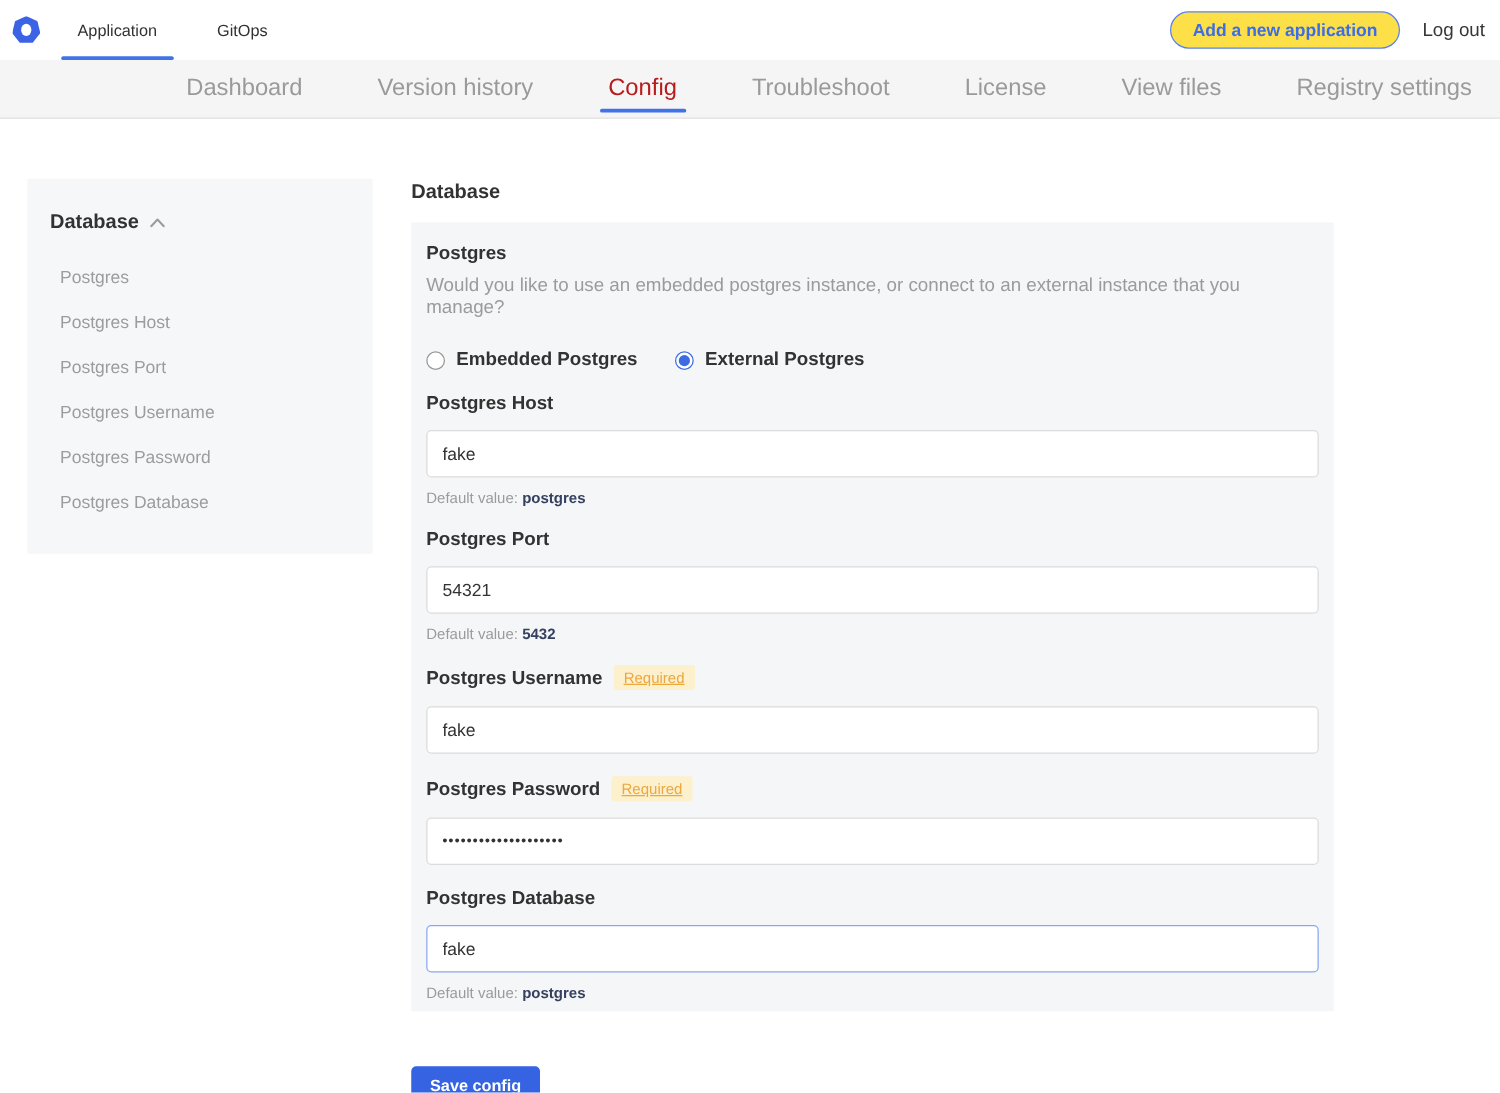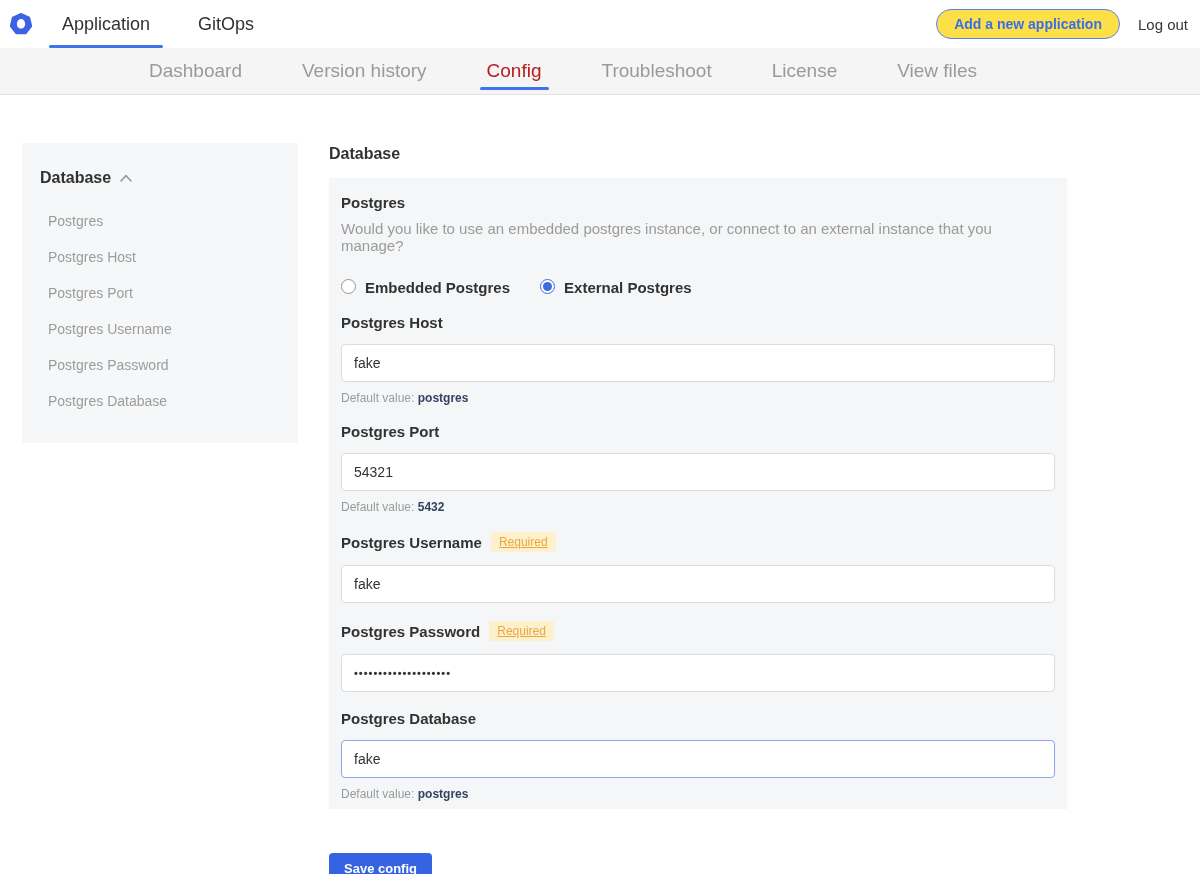--- a/index.html
+++ b/index.html
@@ -17,21 +17,21 @@
     height: 48px;
     display: flex;
     align-items: center;
     background: #ffffff;
   }
   .logo { margin-left: 10px; width: 22px; height: 22px; flex: 0 0 auto; }
   .top-tabs { display: flex; margin-left: 17px; height: 100%; gap: 22px; }
   .top-tab {
     padding: 0 13px;
     display: flex; align-items: center;
-    font-size: 18px; color: #323232;
+    font-size: 13px; color: #323232;
     position: relative; cursor: pointer;
   }
   .top-tab.active { font-weight: normal; }
   .top-tab.active::after {
     content: ''; position: absolute; bottom: 0; left: 0; right: 0;
     height: 3px; background: #4173e8; border-radius: 2px;
   }
   .topbar-right { margin-left: auto; display: flex; align-items: center; }
   .add-app-btn {
     border: 1px solid #5a82ee; color: #3b6de8; background: #fde047;
@@ -80,21 +80,21 @@
 
   .main { margin-left: 31px; width: 738px; }
   .main-heading { font-size: 16px; font-weight: bold; margin: 2px 0 15px; }
 
   .panel { background: #f5f6f7; padding: 14px 12px 8px; width: 738px; }
 
   .group-title { font-size: 15px; font-weight: bold; margin: 2px 0 0; }
   .group-help { font-size: 15px; color: #9b9b9b; margin: 9px 0 6px; }
 
   .radios { display: flex; gap: 30px; margin-top: 25px; }
-  .radio { display: flex; align-items: flex-start; gap: 9px; cursor: pointer; }
+  .radio { display: flex; align-items: flex-end; gap: 9px; cursor: pointer; }
   .radio-label { font-size: 15px; font-weight: bold; color: #323232; }
   .radio-dot {
     width: 15px; height: 15px; border-radius: 50%;
     border: 1px solid #979797; background: #ffffff; position: relative;
     flex: 0 0 auto;
   }
   .radio.selected .radio-dot { border-color: #3e6ce0; }
   .radio.selected .radio-dot::after {
     content: ''; position: absolute; top: 2px; left: 2px;
     width: 9px; height: 9px; border-radius: 50%; background: #3e6ce0;
@@ -153,20 +153,21 @@
   </div>
 </header>
 
 <nav class="subnav">
   <div class="subnav-tab">Dashboard</div>
   <div class="subnav-tab">Version history</div>
   <div class="subnav-tab active">Config</div>
   <div class="subnav-tab">Troubleshoot</div>
   <div class="subnav-tab">License</div>
   <div class="subnav-tab">View files</div>
+  <div class="subnav-tab">Registry settings</div>
 </nav>
 
 <div class="content">
 
   <aside class="sidebar">
     <div class="sidebar-heading">
       <span>Database</span>
       <svg width="12" height="8" viewBox="0 0 12 8">
         <path d="M1 7 L6 1.6 L11 7" stroke="#9b9b9b" stroke-width="1.6" fill="none" stroke-linecap="round" stroke-linejoin="round"></path>
       </svg>

